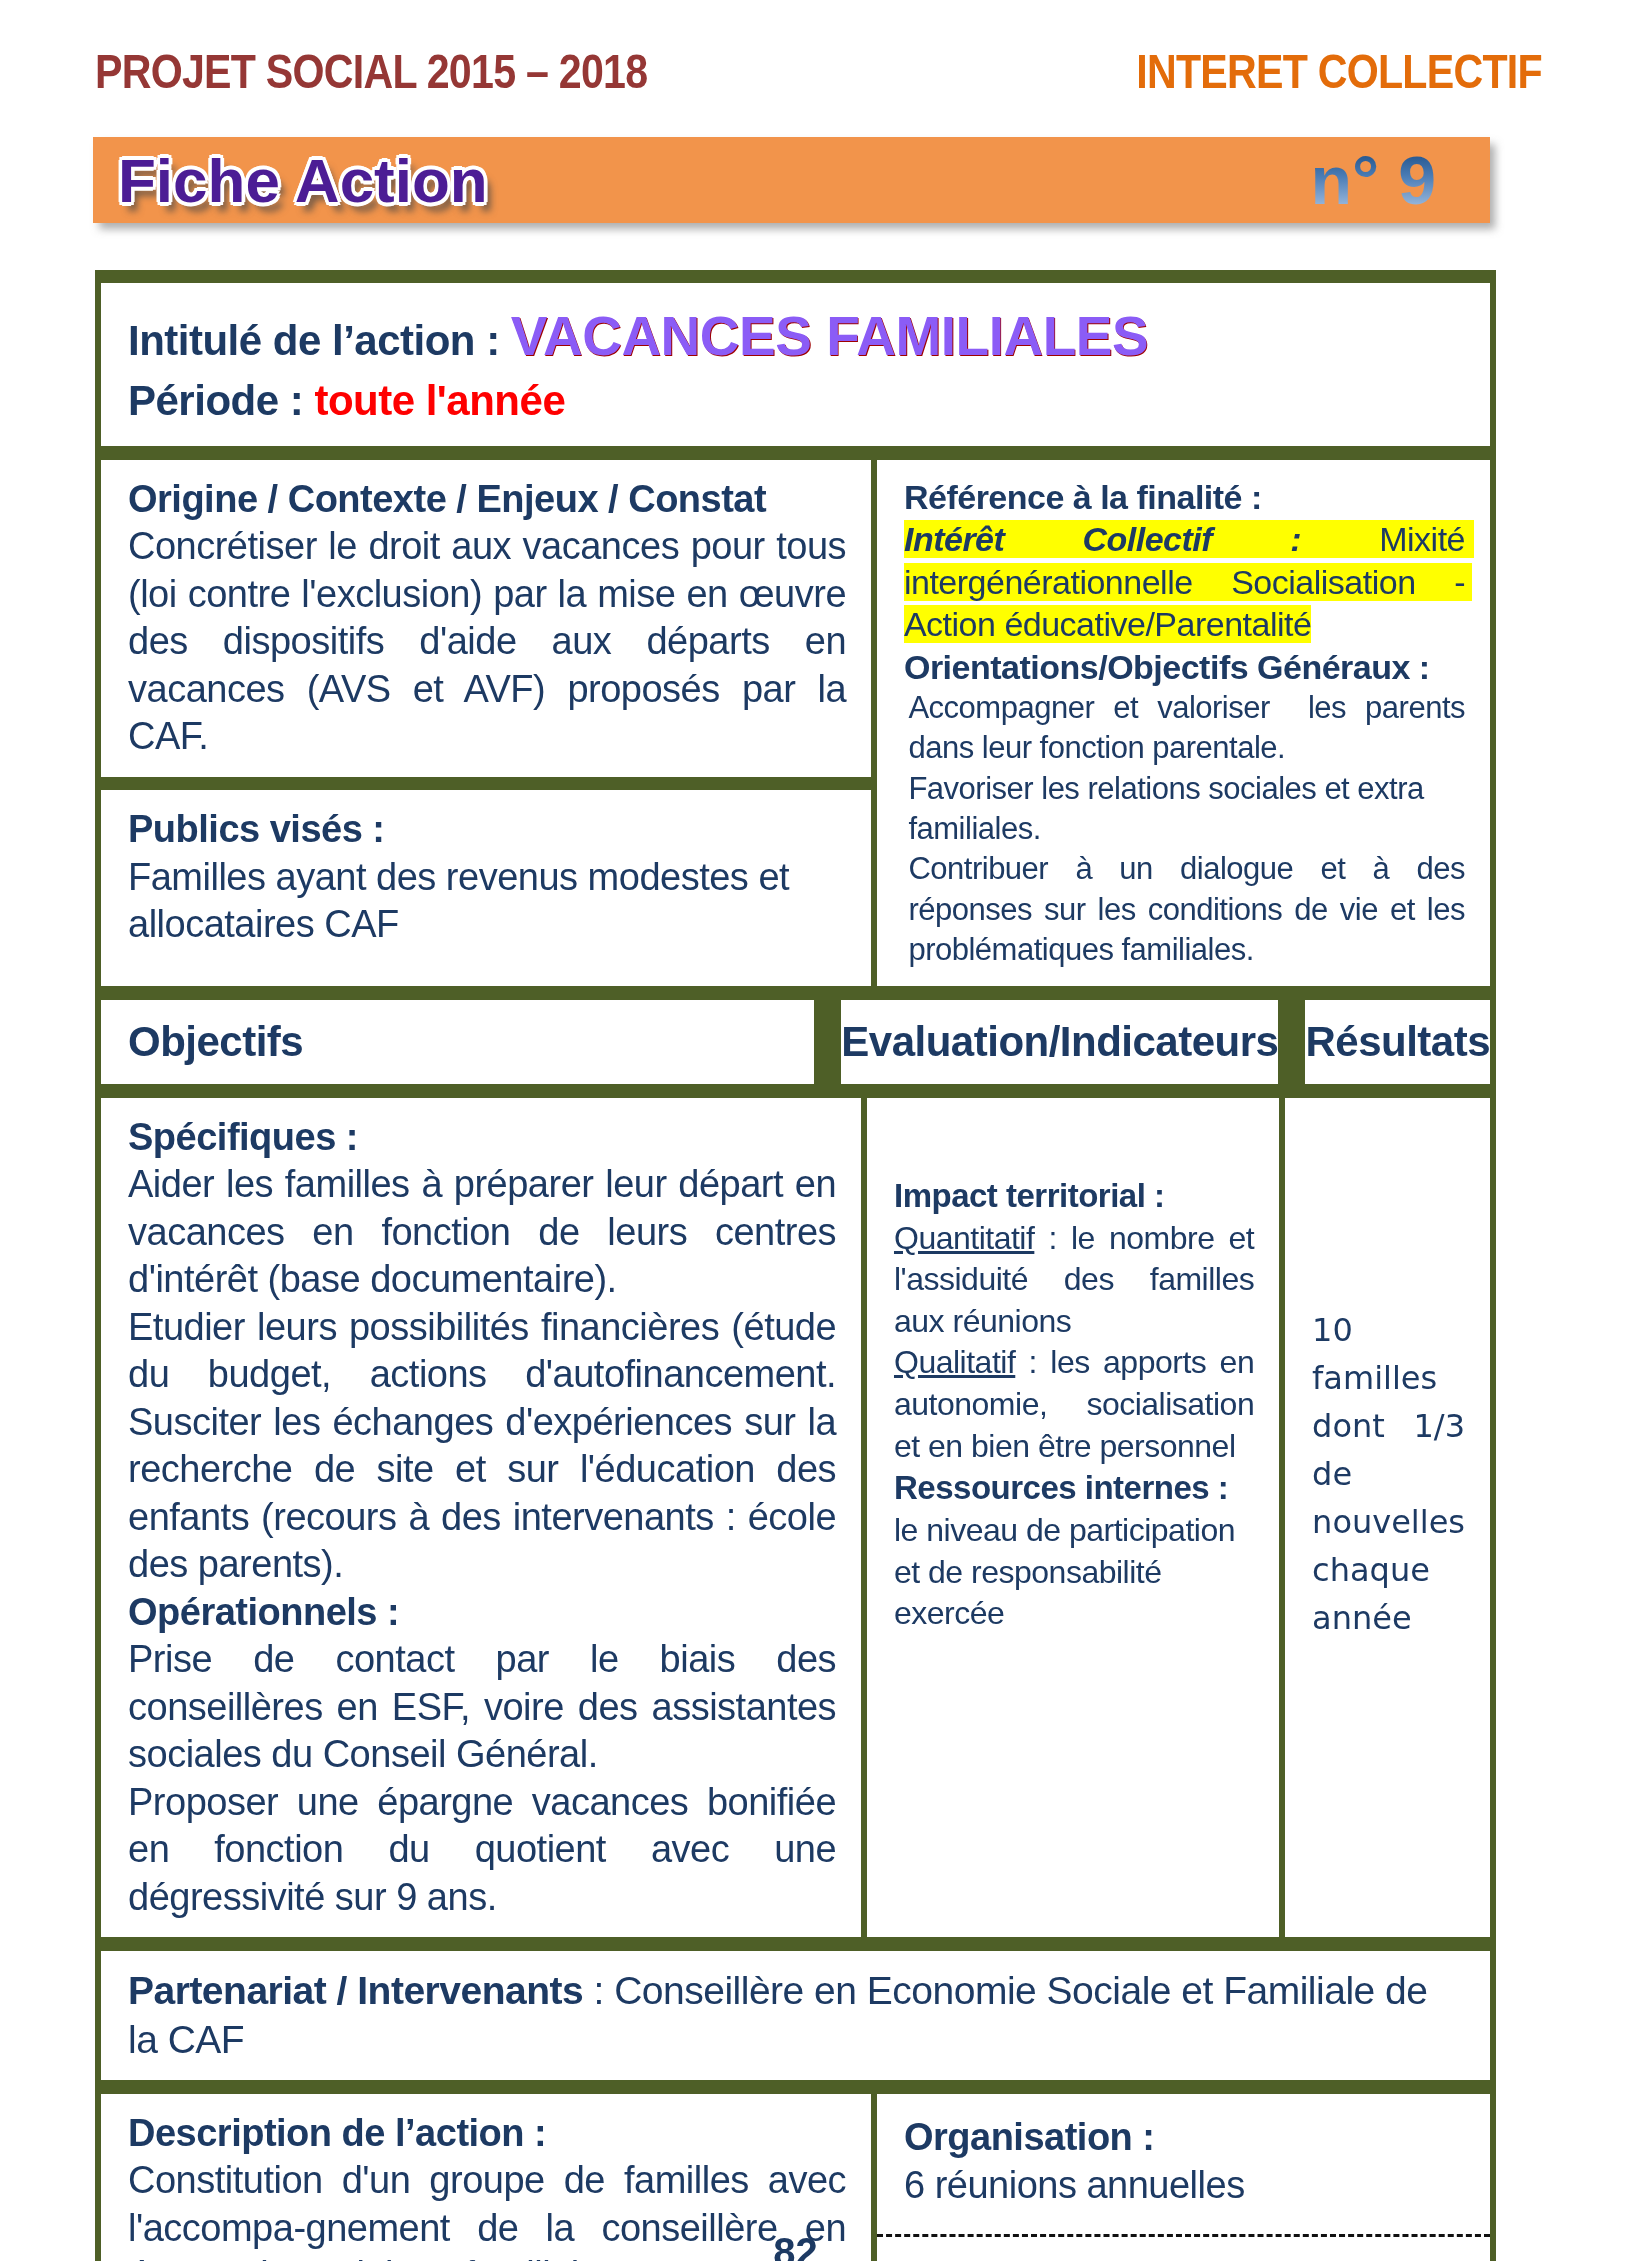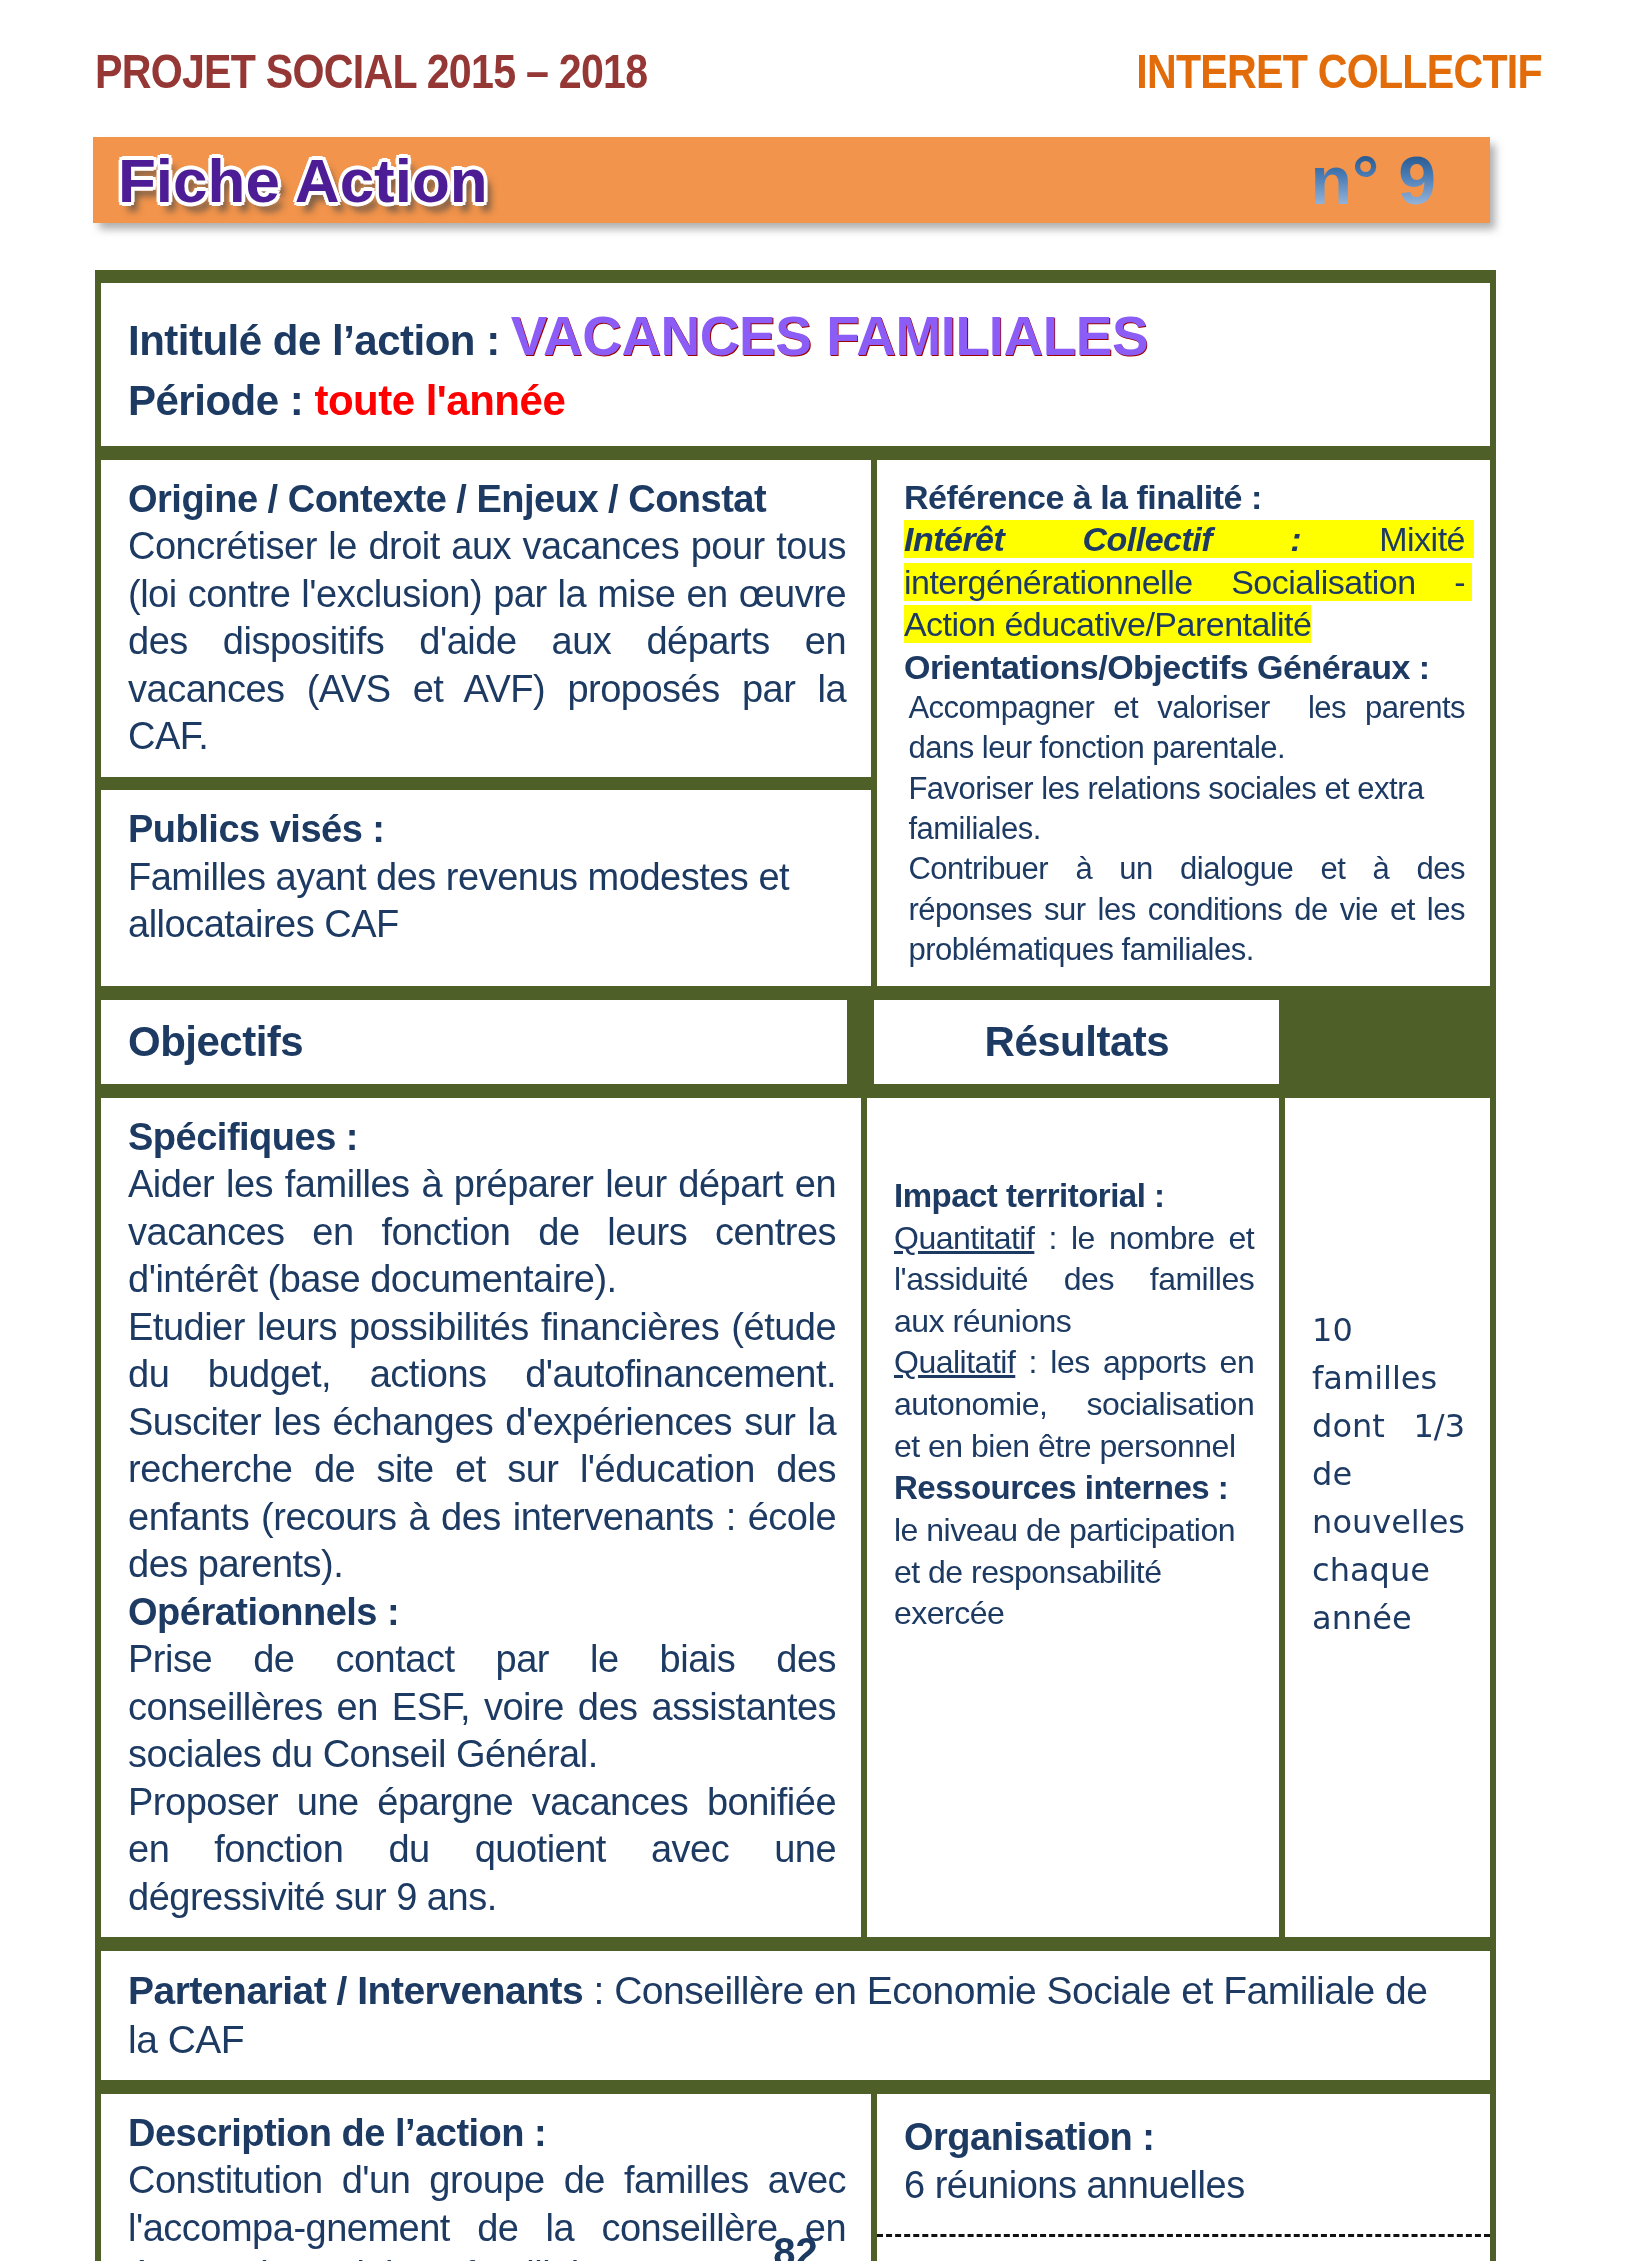--- a/index.html
+++ b/index.html
@@ -150,20 +150,21 @@
         <p class="j"><span class="hl"><span class="hl-label">Intérêt Collectif : </span><span>Mixité intergénérationnelle Socialisation - Action éducative/Parentalité</span></span></p>
         <h3>Orientations/Objectifs Généraux :</h3>
         <p class="j orient-item">Accompagner et valoriser  les parents dans leur fonction parentale.</p>
         <p class="orient-item">Favoriser les relations sociales et extra familiales.</p>
         <p class="j orient-item">Contribuer à un dialogue et à des réponses sur les conditions de vie et les problématiques familiales.</p>
       </div>
     </div>
 
     <div class="row r3">
       <div class="cell hdr">Objectifs</div>
+      <div class="cell hdr center">Evaluation/Indicateurs</div>
       <div class="cell hdr center">Résultats</div>
     </div>
 
     <div class="row r4">
       <div class="cell">
         <h3>Spécifiques :</h3>
         <p class="j">Aider les familles à préparer leur départ en vacances en fonction de leurs centres d'intérêt (base documentaire).</p>
         <p class="j">Etudier leurs possibilités financières (étude du budget, actions d'autofinancement. Susciter les échanges d'expériences sur la recherche de site et sur l'éducation des enfants (recours à des intervenants : école des parents).</p>
         <h3>Opérationnels :</h3>
         <p class="j">Prise de contact par le biais des conseillères en ESF, voire des assistantes sociales du Conseil Général.</p>

